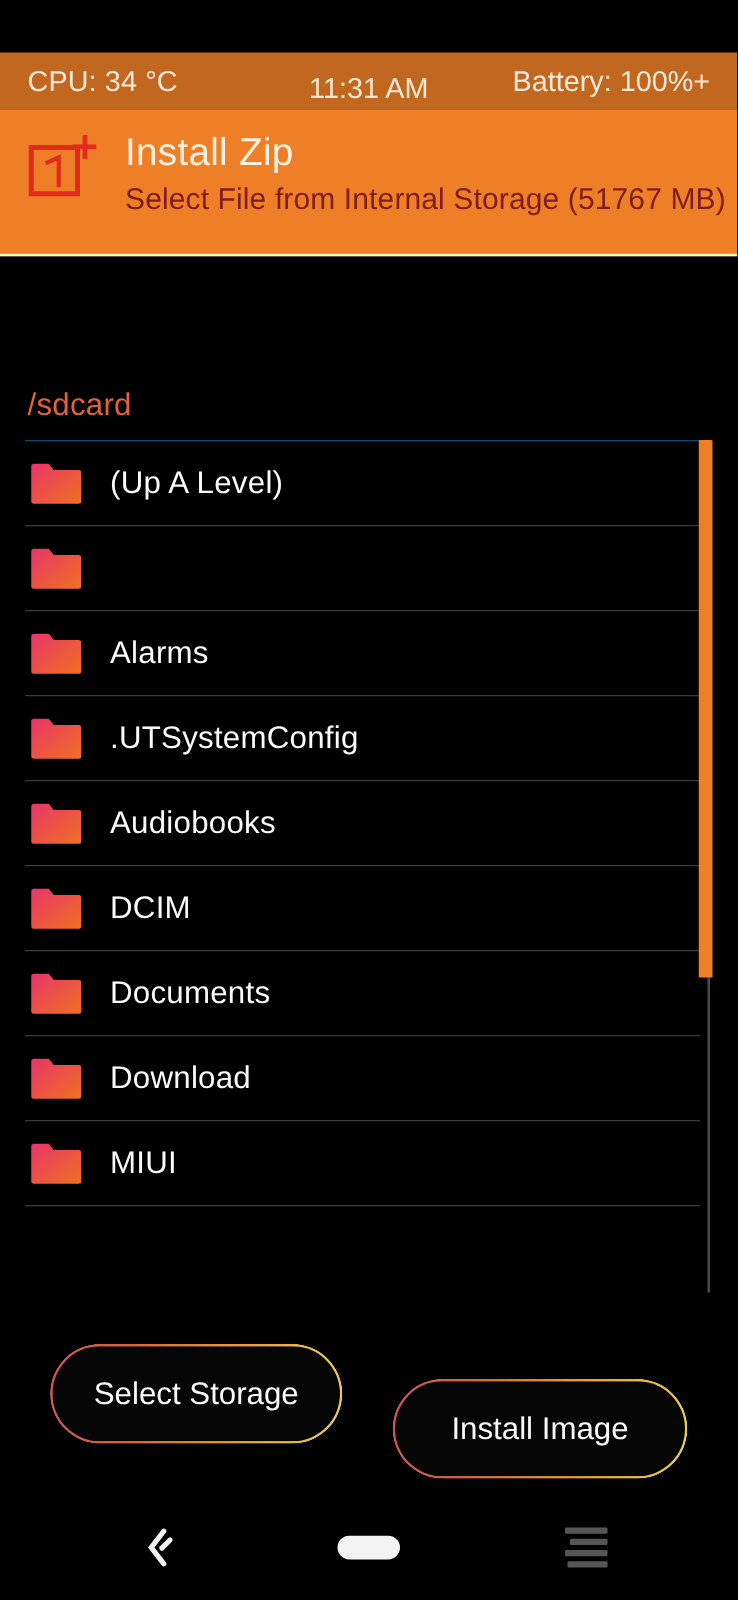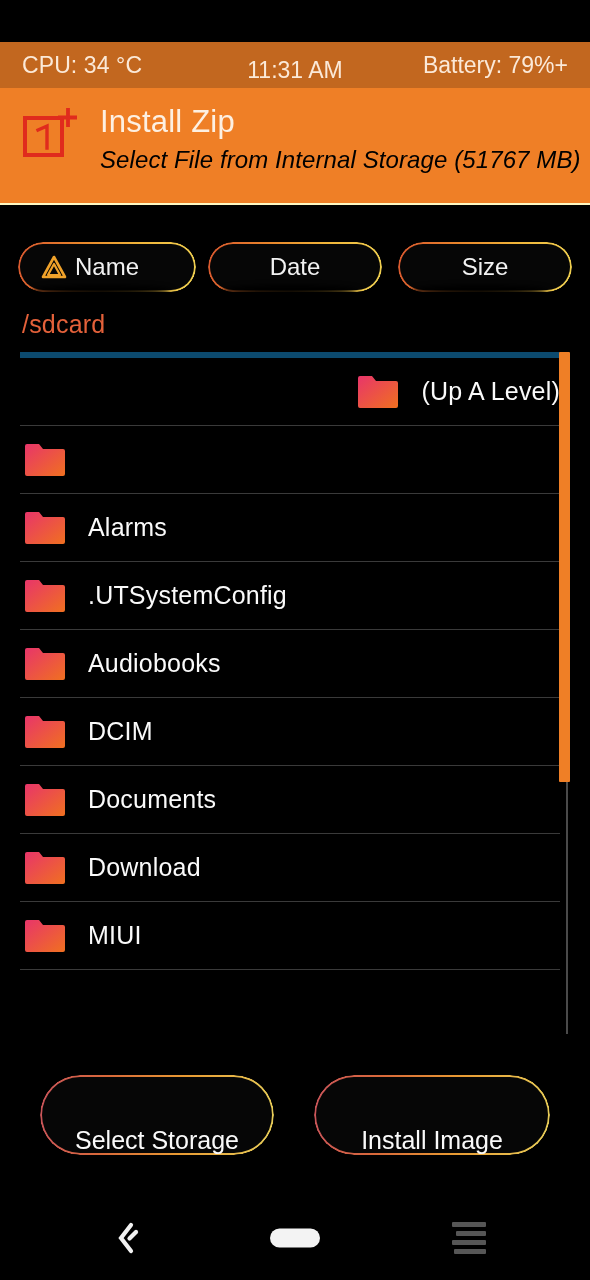--- a/index.html
+++ b/index.html
@@ -84,25 +84,24 @@
     position: absolute;
     left: 100px; top: 16px;
     color: #fdf0e2;
     font-size: 31px;
     letter-spacing: 0.2px;
     white-space: nowrap;
   }
   .header-sub {
     position: absolute;
     left: 100px; top: 58px;
-    color: #000000;
+    color: #7f1d1d;
     font-size: 24px;
     letter-spacing: 0.1px;
     white-space: nowrap;
-    font-style: italic;
   }
 
   
   .tabs {
     position: absolute;
     left: 0; top: 242px;
     width: 590px; height: 56px;
   }
   .tab {
     position: absolute;
@@ -177,21 +176,21 @@
   }
   .row {
     position: relative;
     height: 67px;
     margin-left: 20px;
     margin-right: 30px;
     display: flex;
     align-items: center;
     border-bottom: 1px solid #3a3a3a;
   }
-  .row:first-child { border-top: 6px solid #0c4a6e; justify-content: flex-end; }
+  .row:first-child { border-top: 1px solid #0c4a6e; }
   .folder-icon {
     width: 42px; height: 34px;
     flex: 0 0 auto;
     margin-right: 22px;
     margin-left: 4px;
   }
   .row-label {
     color: #fafafa;
     font-size: 25px;
     letter-spacing: 0.2px;
@@ -219,40 +218,40 @@
     left: 0; top: 1075px;
     width: 590px; height: 80px;
   }
   .action-btn {
     position: absolute;
     top: 0;
     height: 80px;
     border-radius: 40px;
     background: #060606;
     display: flex;
-    align-items: flex-end;
+    align-items: center;
     justify-content: center;
     box-sizing: border-box;
     overflow: hidden;
   }
   .action-btn::before {
     content: "";
     position: absolute;
     left: 0; top: 0; right: 0; bottom: 0;
     border-radius: 40px;
     padding: 2px;
     background: linear-gradient(95deg, #c9545b 0%, #d9693a 28%, #e89a33 60%, #e8cf5a 100%);
     -webkit-mask: linear-gradient(#000 0 0) content-box, linear-gradient(#000 0 0);
     -webkit-mask-composite: xor;
             mask: linear-gradient(#000 0 0) content-box, linear-gradient(#000 0 0);
     mask-composite: exclude;
     pointer-events: none;
   }
   .btn-select  { left: 40px;  width: 234px; }
-  .btn-install { left: 314px; width: 236px; }
+  .btn-install { left: 314px; width: 236px; margin-top: 28px; }
   .action-label {
     color: #fafafa;
     font-size: 25px;
     position: relative;
     z-index: 2;
     white-space: nowrap;
   }
 
   
   .navbar {
@@ -299,48 +298,33 @@
 </head>
 <body>
 
 <div class="screen">
 
   <div class="notch-band"></div>
 
   <div class="status-bar">
     <span class="status-cpu">CPU: 34 °C</span>
     <span class="status-time">11:31 AM</span>
-    <span class="status-batt">Battery: 79%+</span>
+    <span class="status-batt">Battery: 100%+</span>
   </div>
 
   <div class="header">
     <svg class="brand-logo" viewBox="0 0 56 52">
       <rect x="3" y="12" width="37" height="37" fill="none" stroke="#e02b1d" stroke-width="4"></rect>
       <path d="M16 24 L25 20 L25 42" fill="none" stroke="#e02b1d" stroke-width="3.4" stroke-linecap="square"></path>
       <path d="M46 2 L46 21 M36 11.5 L55 11.5" fill="none" stroke="#e02b1d" stroke-width="3.8"></path>
     </svg>
     <div class="header-title">Install Zip</div>
     <div class="header-sub">Select File from Internal Storage (51767 MB)</div>
   </div>
 
-  <div class="tabs">
-    <div class="tab tab-name">
-      <svg class="sort-tri" viewBox="0 0 28 28">
-        <path d="M14 4 L25 24 L3 24 Z" fill="none" stroke="#f0a22a" stroke-width="2.6" stroke-linejoin="round"></path>
-        <path d="M14 11 L20 22 L8 22 Z" fill="none" stroke="#f0a22a" stroke-width="2.2" stroke-linejoin="round"></path>
-      </svg>
-      <span class="tab-label">Name</span>
-    </div>
-    <div class="tab tab-date">
-      <span class="tab-label">Date</span>
-    </div>
-    <div class="tab tab-size">
-      <span class="tab-label">Size</span>
-    </div>
-  </div>
 
   <div class="path">/sdcard</div>
 
   <div class="file-list" id="file-list">
       <div class="row">
         <svg class="folder-icon" viewBox="0 0 42 34">
           <defs>
             <linearGradient id="fgrad0" x1="0" y1="0" x2="1" y2="1">
               <stop offset="0%" stop-color="#e8356a"></stop>
               <stop offset="100%" stop-color="#f07020"></stop>

